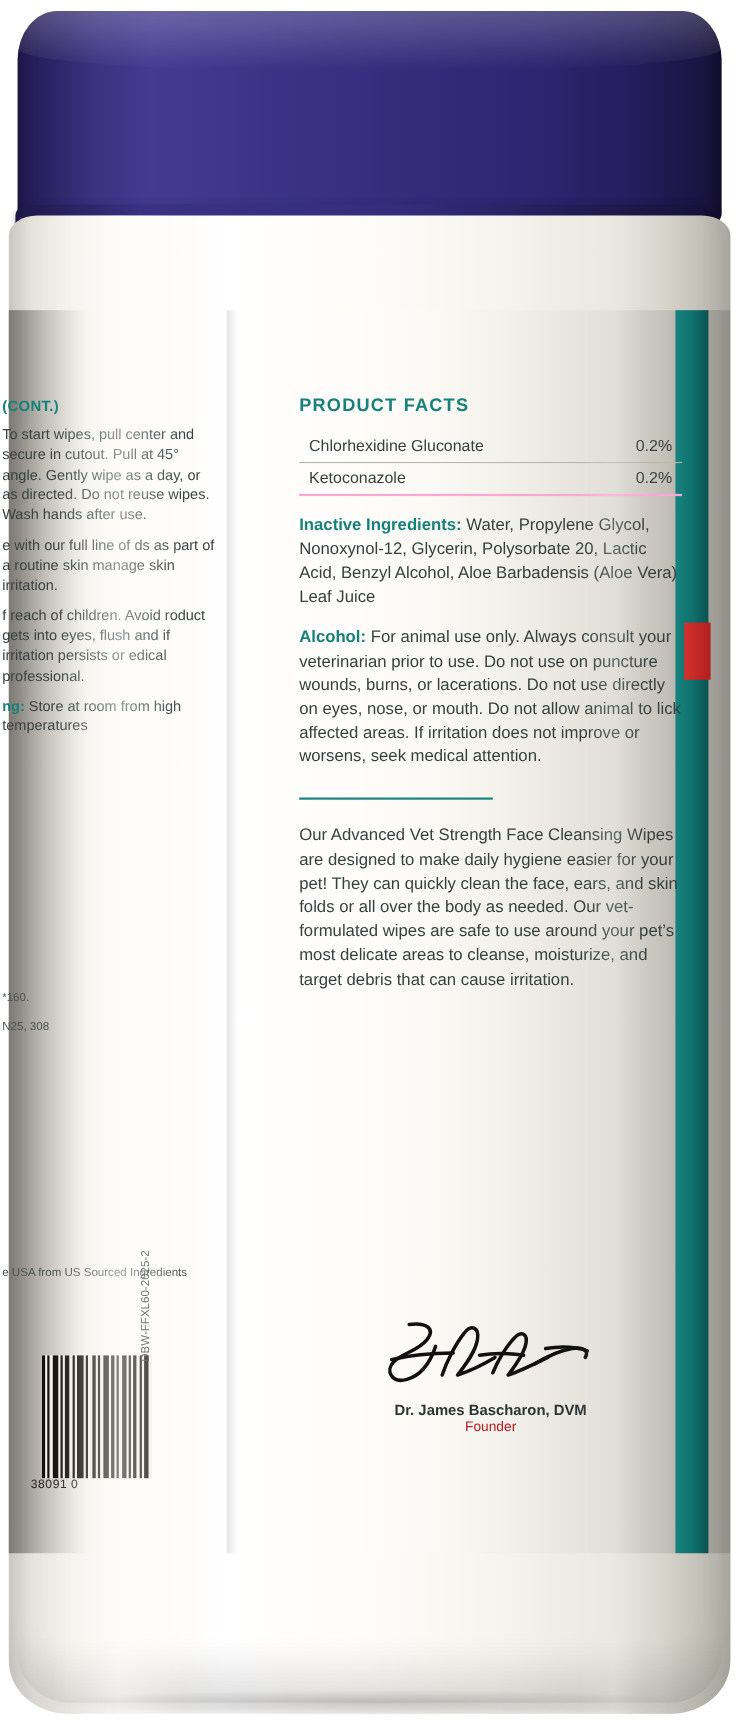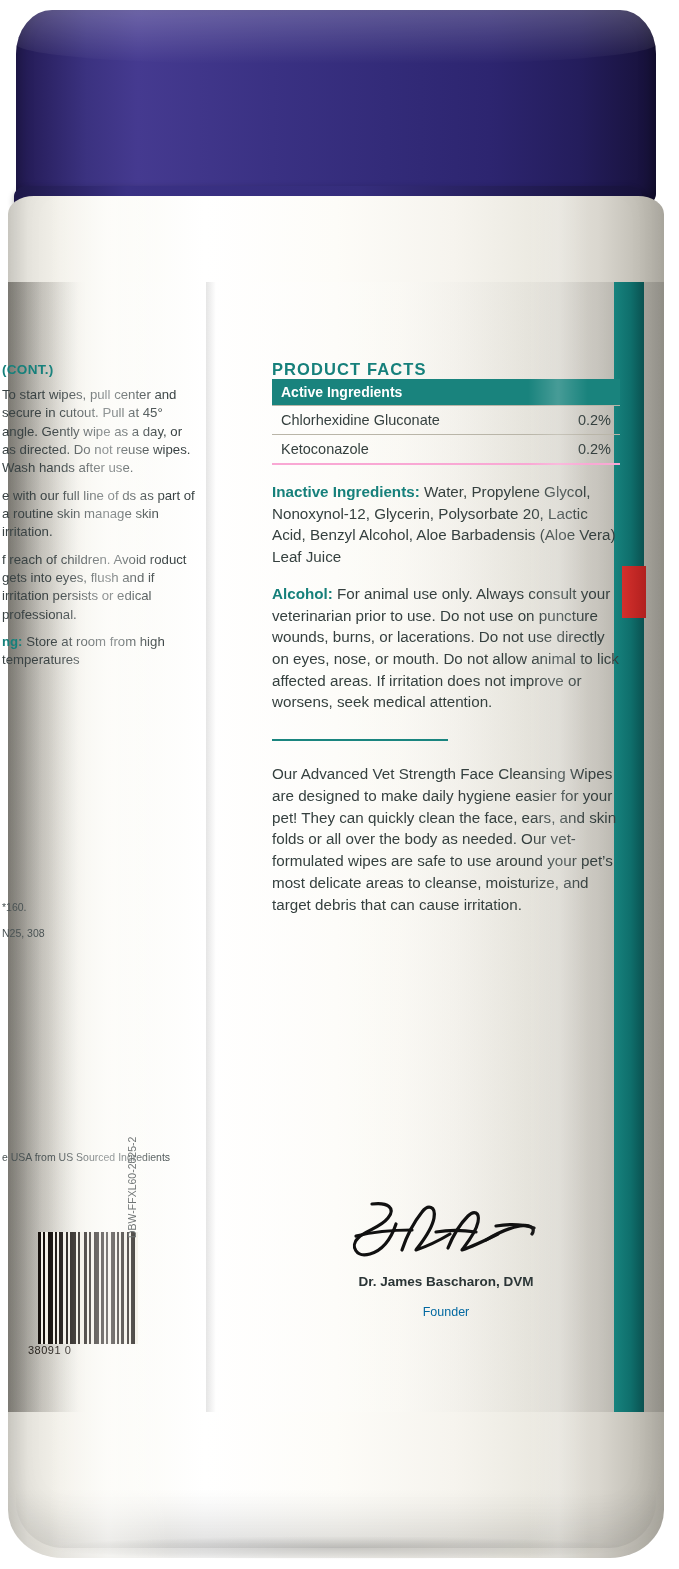--- a/index.html
+++ b/index.html
@@ -195,21 +195,21 @@
     left: 264px;
     top: 350px;
     width: 348px;
     color: #2f3a3c;
   }
   .pf-title {
     font-size: 16.5px;
     letter-spacing: 1.1px;
     font-weight: bold;
     color: #16807b;
-    margin-bottom: 0;
+    margin-bottom: 13px;
   }
   .pf-table {
     width: 348px;
     border-collapse: collapse;
     font-size: 14.5px;
   }
   .pf-table .hdr td {
     background: #19837d;
     color: #ffffff;
     font-weight: bold;
@@ -256,22 +256,22 @@
   }
   .sig-svg { display: block; margin: 0 auto; }
   .sig-name {
     margin-top: 6px;
     font-size: 13.5px;
     font-weight: bold;
     color: #2b3536;
   }
   .sig-role {
     font-size: 12.5px;
-    color: #0369a1;
-    margin-top: 16px;
+    color: #b91c1c;
+    margin-top: 1px;
   }
 
   
   .left-panel {
     position: absolute;
     left: -6px;
     top: 352px;
     width: 196px;
     color: #3a4344;
     overflow: hidden;
@@ -417,23 +417,20 @@
   <div class="seam-left"></div>
   <div class="panel-left-edge"></div>
   <div class="curve-shade"></div>
 
   <div class="main-panel">
 
     <div class="pf-title">PRODUCT FACTS</div>
 
     <table class="pf-table">
       <tbody>
-          <tr class="hdr">
-        <td colspan="2">Active Ingredients</td>
-      </tr>
       <tr>
         <td>Chlorhexidine Gluconate</td>
         <td class="amt">0.2%</td>
       </tr>
       <tr>
         <td>Ketoconazole</td>
         <td class="amt">0.2%</td>
       </tr>
     </tbody>
       </table>

